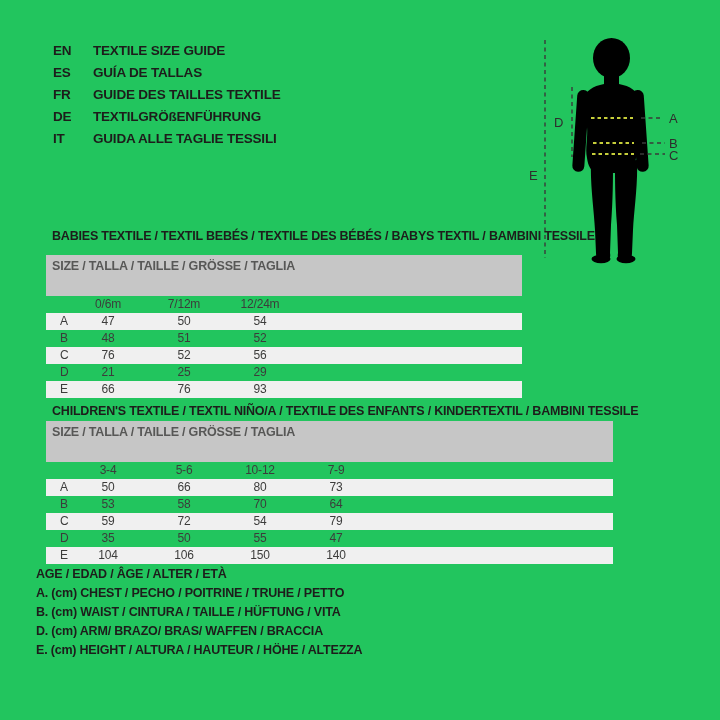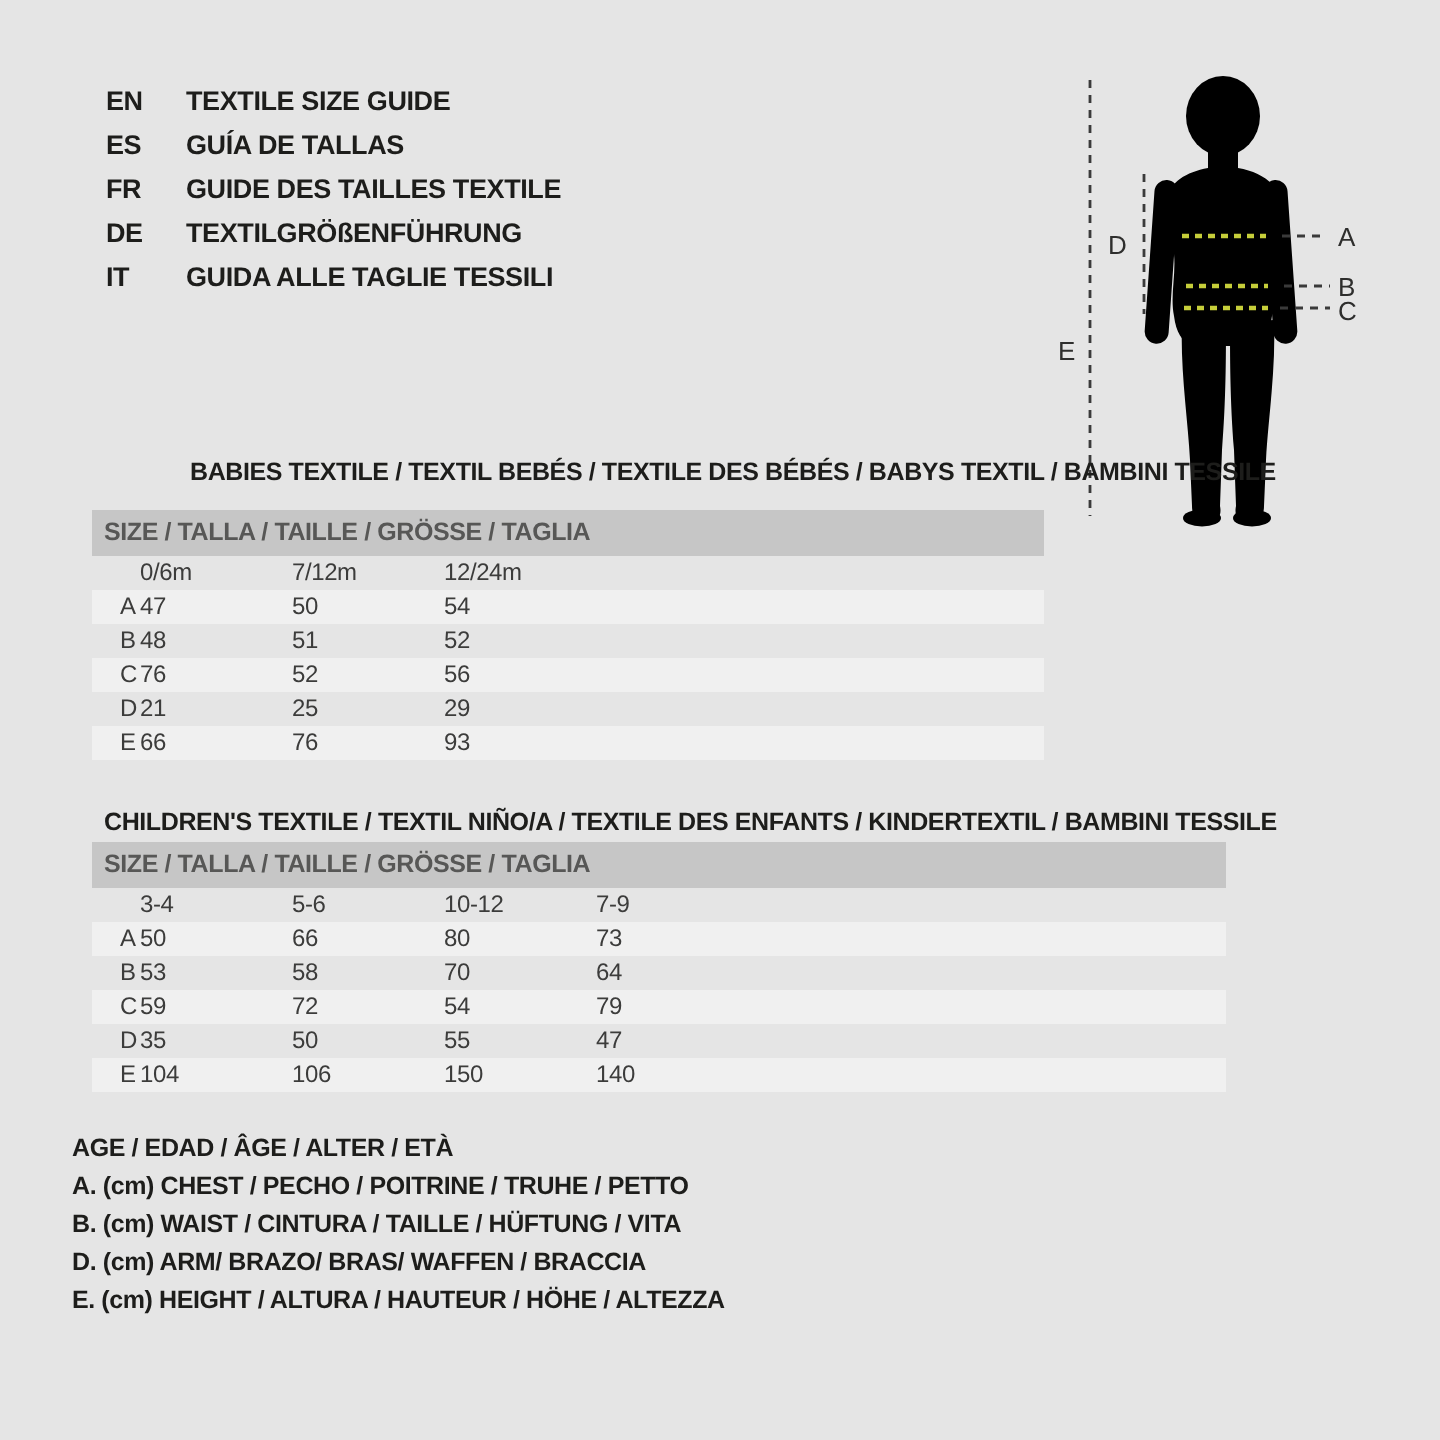--- a/index.html
+++ b/index.html
@@ -1,35 +1,35 @@
 <!DOCTYPE html>
 <html><head>
 <meta charset="utf-8">
 <style>
   html,body{margin:0;padding:0;background:#fff;}
   .page{
-    position:relative;width:720px;height:720px;background:#e5e5e5;overflow:hidden;
+    position:relative;width:720px;height:720px;background:#22c55e;overflow:hidden;
     font-family:"Liberation Sans",sans-serif;color:#1d1d1b;letter-spacing:-0.2px;
   }
   
   .langs{position:absolute;left:53px;top:40px;}
   .lang-row{display:flex;height:22px;line-height:22px;font-size:13.5px;font-weight:600;}
   .lang-code{width:40px;flex:0 0 40px;}
   .lang-label{white-space:nowrap;}
   
   .figure{position:absolute;left:525px;top:20px;width:190px;height:250px;}
   .figure text{font-family:"Liberation Sans",sans-serif;font-size:13px;fill:#2e2e2d;font-weight:500;}
   
   .section-title{position:absolute;font-size:12.5px;font-weight:600;white-space:nowrap;color:#1d1d1b;}
   .size-table{position:absolute;font-size:12px;color:#3c3c3b;}
-  .size-bar{height:23px;line-height:23px;background:#c6c6c6;color:#575756;
+  .size-bar{height:41px;line-height:23px;background:#c6c6c6;color:#575756;
     padding-left:6px;font-size:12.5px;font-weight:600;}
   .trow{display:grid;grid-template-columns:24px 76px 76px 76px 76px 1fr;height:17px;line-height:17px;}
   .trow.striped{background:#f0f0f0;}
-  .tcell{font-weight:500;}
+  .tcell{text-align:center;font-weight:500;}
   .tcell.lbl{text-align:left;padding-left:14px;}
   .colhead .tcell{font-weight:500;color:#3c3c3b;}
   
   .legend{position:absolute;left:36px;top:565px;}
   .legend-line{height:19px;line-height:19px;font-size:12.5px;font-weight:600;white-space:nowrap;}
 </style>
 </head>
 <body>
 
 <div class="page">
@@ -92,21 +92,21 @@
 
     <line x1="68" y1="123" x2="109" y2="123" stroke="#c6ce3a" stroke-width="2.2" stroke-dasharray="3.5 3"></line>
     <line x1="117" y1="123" x2="140" y2="123" stroke="#3a3a3a" stroke-width="1.4" stroke-dasharray="4 3.5"></line>
     <text x="144" y="128">B</text>
 
     <line x1="67" y1="134" x2="109" y2="134" stroke="#c6ce3a" stroke-width="2.2" stroke-dasharray="3.5 3"></line>
     <line x1="115" y1="134" x2="140" y2="134" stroke="#3a3a3a" stroke-width="1.4" stroke-dasharray="4 3.5"></line>
     <text x="144" y="140">C</text>
   </svg>
 
-  <div class="section-title" style="left:52px;top:229px;margin-left:43px;">BABIES TEXTILE / TEXTIL BEBÉS / TEXTILE DES BÉBÉS / BABYS TEXTIL  / BAMBINI TESSILE</div>
+  <div class="section-title" style="left:52px;top:229px;">BABIES TEXTILE / TEXTIL BEBÉS / TEXTILE DES BÉBÉS / BABYS TEXTIL  / BAMBINI TESSILE</div>
   <div class="size-table" style="left:46px;top:255px;width:476px;">
     <div class="size-bar">SIZE / TALLA / TAILLE / GRÖSSE / TAGLIA</div>
     <div class="trow colhead" id="t0-head">
         <div class="tcell lbl"></div>
         <div class="tcell">0/6m</div>
         <div class="tcell">7/12m</div>
         <div class="tcell">12/24m</div>
       </div>
     <div id="t0-rows">
         <div class="trow striped">

